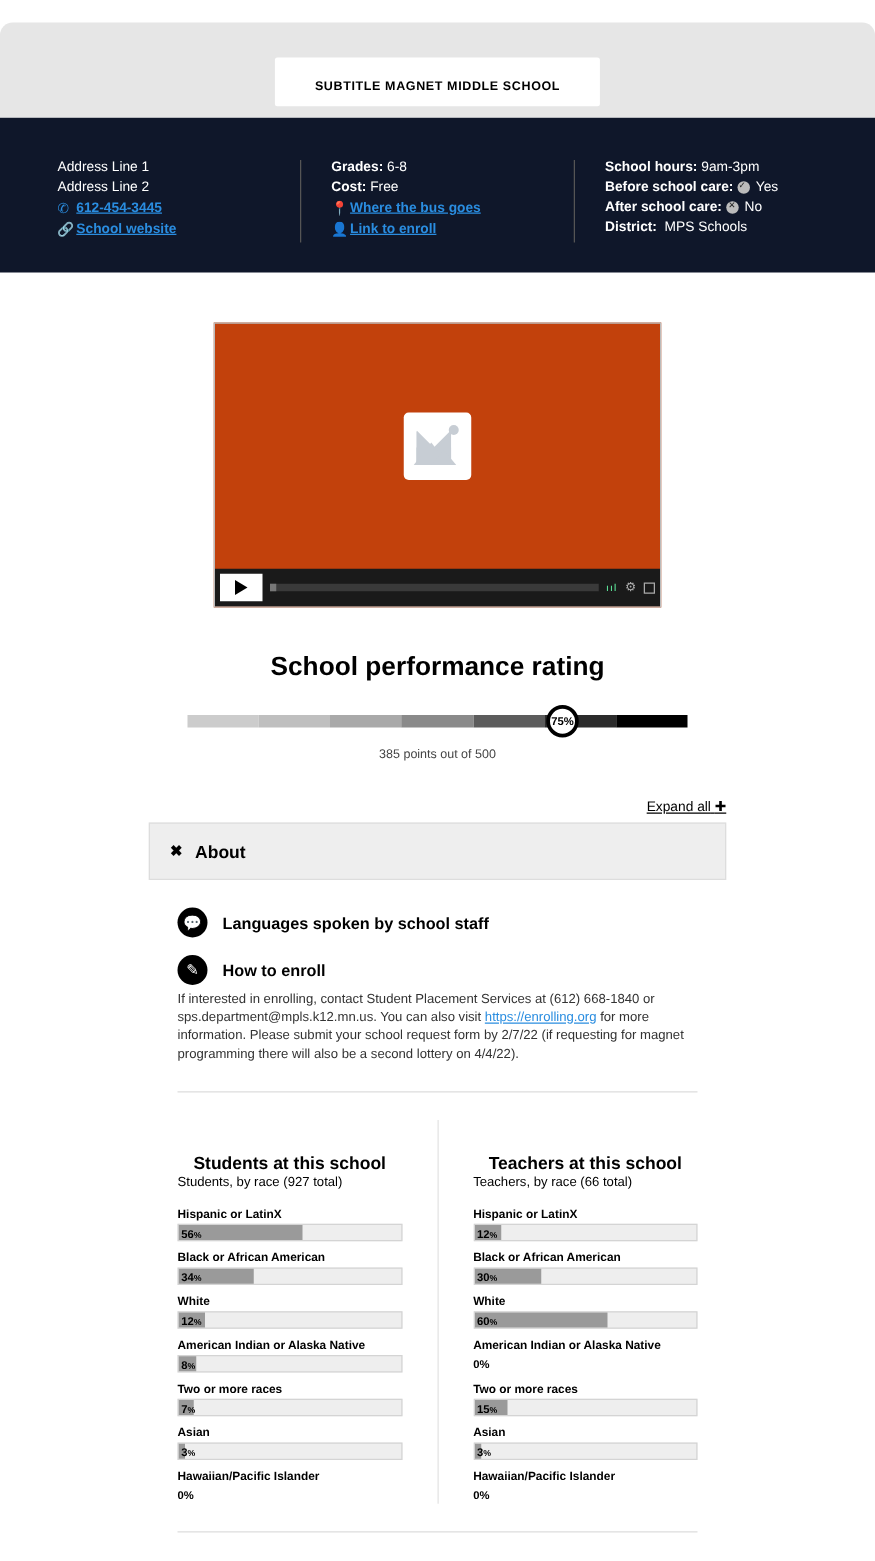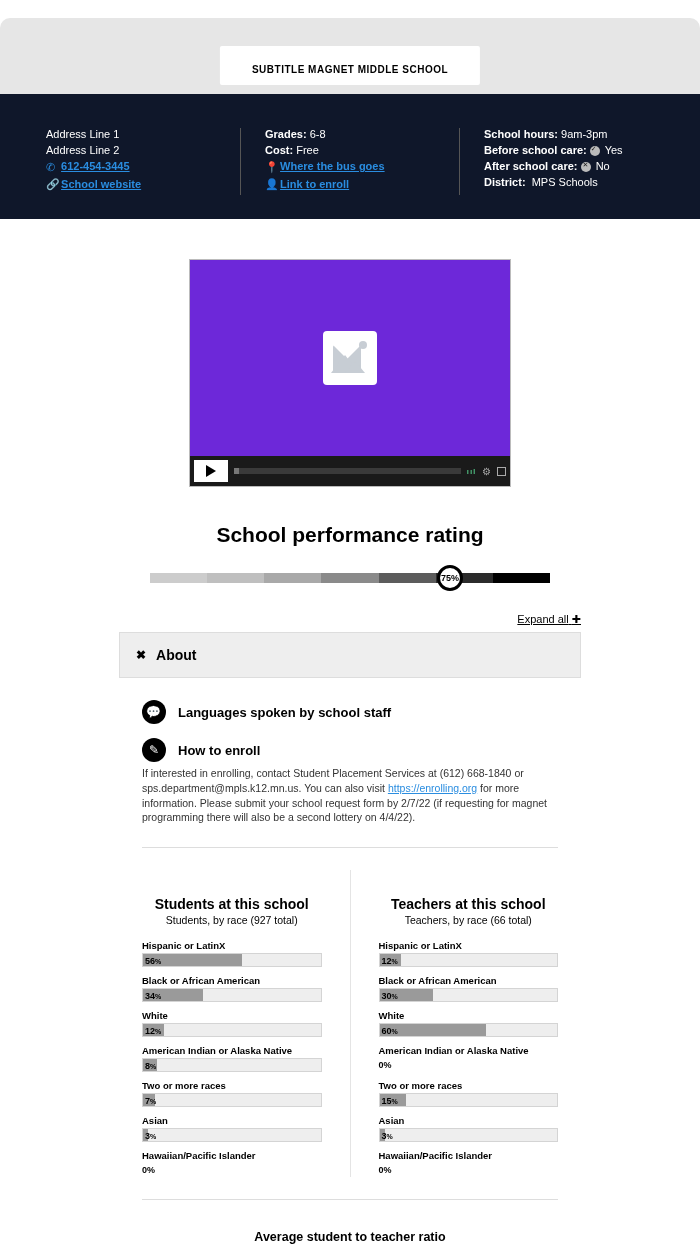--- a/index.html
+++ b/index.html
@@ -15,21 +15,21 @@
   .info-col .line { font-size: 11px; margin-bottom: 4px; }
   .info-col a { color: #2a8de0; text-decoration: underline; font-weight: 700; font-size: 11px; }
   .info-col .ic { display: inline-block; width: 12px; color: #2a8de0; vertical-align: middle; }
   .info-col .lbl { font-weight: 700; }
   .info-col .yes-dot, .info-col .no-dot { display:inline-block; width:10px; height:10px; border-radius:50%; vertical-align:middle; margin-right:2px;}
   .yes-dot { background:#bbb; position:relative; }
   .yes-dot::after{content:"✓"; font-size:7px; color:#222; position:absolute; left:1px; top:-1px;}
   .no-dot { background:#bbb; position:relative; }
   .no-dot::after{content:"✕"; font-size:7px; color:#222; position:absolute; left:2px; top:-1px;}
 
-  .video-wrap { margin: 40px auto 0 auto; width: 322px; border:1px solid #bbb; background:#6d28d9; }
+  .video-wrap { margin: 40px auto 0 auto; width: 358px; border:1px solid #bbb; background:#c2410c; }
   .video-main { height: 196px; display:flex; align-items:center; justify-content:center; position:relative; }
   .video-thumb { width:54px; height:54px; background:#fff; border-radius:4px; position:relative; }
   .video-thumb::before { content:""; position:absolute; left:10px; bottom:12px; width:0; height:0; border-left:14px solid #c7cdd4; border-right:14px solid #c7cdd4; border-bottom:14px solid #c7cdd4; border-top:14px solid transparent; border-radius:2px; }
   .video-thumb .mtn { position:absolute; bottom:12px; left:8px; width:0;height:0; border-left:14px solid transparent; border-right:14px solid transparent; border-bottom:18px solid #c7cdd4;}
   .video-thumb .mtn2 { position:absolute; bottom:12px; left:22px; width:0;height:0; border-left:10px solid transparent; border-right:10px solid transparent; border-bottom:12px solid #c7cdd4;}
   .video-thumb .sun { position:absolute; top:10px; right:10px; width:8px; height:8px; background:#c7cdd4; border-radius:50%;}
   .video-bar { background:#1a1a1a; height:30px; display:flex; align-items:center; padding:0 4px; gap:6px;}
   .play-btn { width:34px; height:22px; background:#fff; display:flex; align-items:center; justify-content:center;}
   .play-btn .tri { width:0;height:0; border-top:6px solid transparent; border-bottom:6px solid transparent; border-left:10px solid #000;}
   .progress { flex:1; height:6px; background:#3a3a3a; position:relative;}
@@ -64,21 +64,21 @@
   .feat .circ { width:24px; height:24px; background:#000; border-radius:50%; display:flex; align-items:center; justify-content:center; color:#fff; font-size:12px;}
   .feat h3 { font-size:13px; font-weight:800;}
   .content p { font-size:10.5px; color:#333; margin-top:4px; line-height:1.4;}
   .content p a { color:#2a8de0; text-decoration:underline;}
   hr.sep { border:none; border-top:1px solid #ddd; margin:22px 0;}
 
   .demo { display:flex; gap:28px; }
   .demo-col { flex:1; position:relative;}
   .demo-sep { width:1px; background:#e4e4e4;}
   .demo h2 { text-align:center; font-size:14px; font-weight:800;margin-top:26px;}
-  .demo .sub { text-align:center; font-size:10.5px; margin-top:2px;}
+  .demo .sub { font-size:10.5px; margin-top:2px;}
   .bars { margin-top:14px;}
   .brow .blbl { font-size:9.5px; font-weight:700; margin-top:8px;}
   .brow .track { height:14px; background:#eee; border:1px solid #d4d4d4; margin-top:2px; position:relative;}
   .brow .fill { position:absolute; left:0; top:0; bottom:0; background:#9a9a9a;}
   .brow .val { position:absolute; left:2px; top:0; font-size:9px; font-weight:700; line-height:14px; color:#000;}
   .brow.no-track .track{ background:transparent; border:none; height:auto;}
   .brow.no-track .val{ position:static; display:block; margin-top:2px;}
 
   .ratio-head { text-align:center; font-size:12.5px; font-weight:800; margin-top:30px;}
 </style>
@@ -143,20 +143,21 @@
       <div class="seg"></div>
         <div class="seg"></div>
         <div class="seg"></div>
         <div class="seg"></div>
         <div class="seg"></div>
         <div class="seg"></div>
         <div class="seg"></div>
     </div>
     <div class="badge" id="rating-badge" style="left: 75%;">75%</div>
   </div>
+  <div class="points">385 points out of 500</div>
 
   <div class="expand">
     <a href="#"><span>Expand all</span> <span>✚</span></a>
   </div>
 
   <div class="accordion">
     <span class="x">✖</span>
     <span class="ttl">About</span>
   </div>
 

